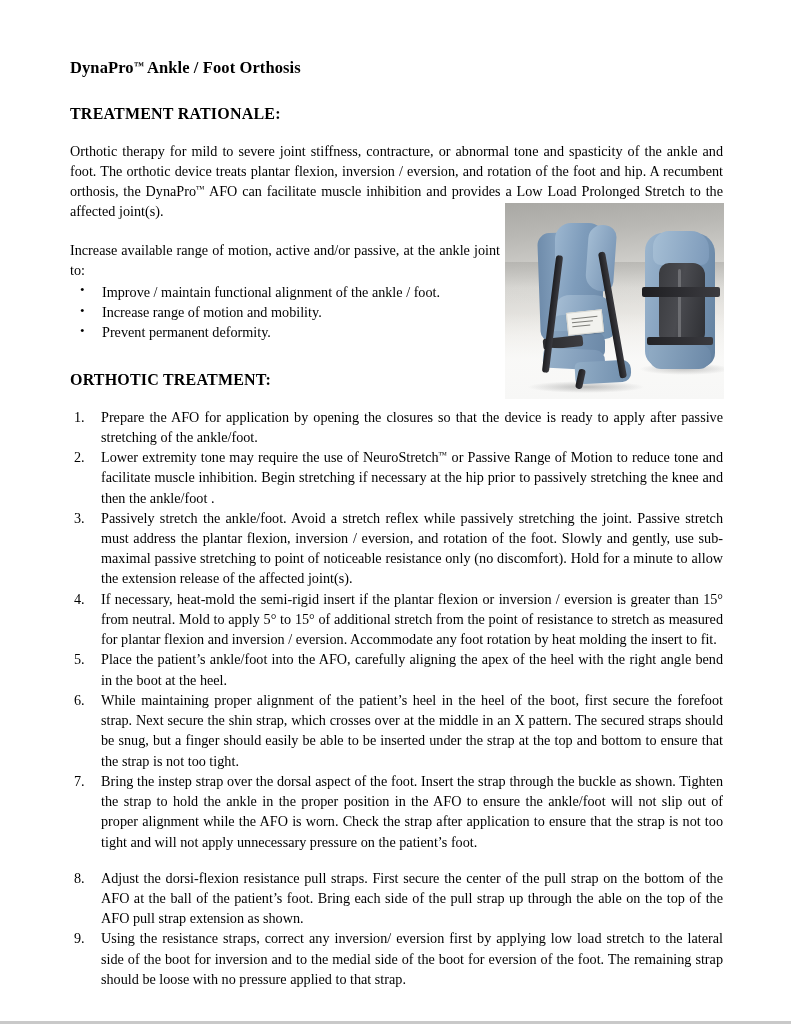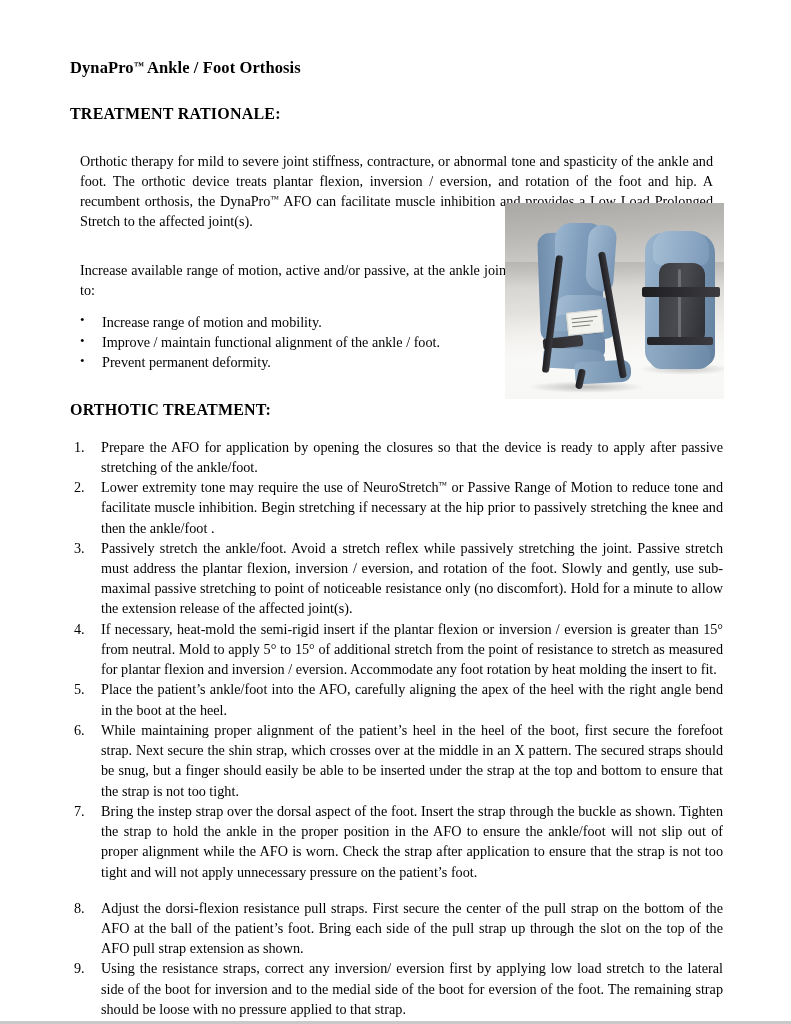--- a/index.html
+++ b/index.html
@@ -51,21 +51,21 @@
   }
   .sh-rationale   { padding-top: 26px; }
   .sh-objectives  { padding-top: 29px; }
   .sh-treatment   { padding-top: 28px; font-family: Liberation Serif, serif; }
 
   
   .para {
     font-size: 14.2px;
     line-height: 1.42;
     text-align: justify;
-    margin: 10px;
+    margin: 0;
   }
   .para-rationale { padding-top: 18px; }
 
   .para-objectives {
     padding-top: 18px;
     width: 430px;
     text-align: justify;
   }
 
   .tm-inline {
@@ -296,36 +296,36 @@
   <div class="doc-title"><span>DynaPro</span><span class="tm">™</span><span> Ankle / Foot Orthosis</span></div>
 
   <div class="section-heading sh-rationale">TREATMENT RATIONALE:</div>
 
   <div class="para para-rationale"><span>Orthotic therapy for mild to severe joint stiffness, contracture, or abnormal tone and spasticity of the ankle and foot. The orthotic device treats plantar flexion, inversion / eversion, and rotation of the foot and hip. A recumbent orthosis, the DynaPro</span><span class="tm-inline">™</span><span> AFO can facilitate muscle inhibition and provides a Low Load Prolonged Stretch to the affected joint(s).</span></div>
 
 
   <div class="para para-objectives">Increase available range of motion, active and/or passive, at the ankle joint to:</div>
 
   <ul class="bullets">
+    <li>Improve / maintain functional alignment of the ankle / foot.</li>
     <li>Increase range of motion and mobility.</li>
-    <li>Improve / maintain functional alignment of the ankle / foot.</li>
     <li>Prevent permanent deformity.</li>
   </ul>
 
   <div class="section-heading sh-treatment">ORTHOTIC TREATMENT:</div>
 
   <ol class="steps">
     <li>Prepare the AFO for application by opening the closures so that the device is ready to apply after passive stretching of the ankle/foot.</li>
     <li><span>Lower extremity tone may require the use of NeuroStretch</span><span class="tm-inline">™</span><span> or Passive Range of Motion to reduce tone and facilitate muscle inhibition. Begin stretching if necessary at the hip prior to passively stretching the knee and then the ankle/foot .</span></li>
     <li>Passively stretch the ankle/foot. Avoid a stretch reflex while passively stretching the joint. Passive stretch must address the plantar flexion, inversion / eversion, and rotation of the foot. Slowly and gently, use sub-maximal passive stretching to point of noticeable resistance only (no discomfort). Hold for a minute to allow the extension release of the affected joint(s).</li>
     <li>If necessary, heat-mold the semi-rigid insert if the plantar flexion or inversion / eversion is greater than 15° from neutral. Mold to apply 5° to 15° of additional stretch from the point of resistance to stretch as measured for plantar flexion and inversion / eversion. Accommodate any foot rotation by heat molding the insert to fit.</li>
     <li>Place the patient’s ankle/foot into the AFO, carefully aligning the apex of the heel with the right angle bend in the boot at the heel.</li>
     <li>While maintaining proper alignment of the patient’s heel in the heel of the boot, first secure the forefoot strap. Next secure the shin strap, which crosses over at the middle in an X pattern. The secured straps should be snug, but a finger should easily be able to be inserted under the strap at the top and bottom to ensure that the strap is not too tight.</li>
     <li>Bring the instep strap over the dorsal aspect of the foot. Insert the strap through the buckle as shown. Tighten the strap to hold the ankle in the proper position in the AFO to ensure the ankle/foot will not slip out of proper alignment while the AFO is worn. Check the strap after application to ensure that the strap is not too tight and will not apply unnecessary pressure on the patient’s foot.</li>
-    <li class="gap-before">Adjust the dorsi-flexion resistance pull straps. First secure the center of the pull strap on the bottom of the AFO at the ball of the patient’s foot. Bring each side of the pull strap up through the slot on the top of the AFO pull strap extension as shown.</li>
+    <li class="gap-before">Adjust the dorsi-flexion resistance pull straps. First secure the center of the pull strap on the bottom of the AFO at the ball of the patient’s foot. Bring each side of the pull strap up through the able on the top of the AFO pull strap extension as shown.</li>
     <li>Using the resistance straps, correct any inversion/ eversion first by applying low load stretch to the lateral side of the boot for inversion and to the medial side of the boot for eversion of the foot. The remaining strap should be loose with no pressure applied to that strap.</li>
   </ol>
 
   <div class="photo-wrap">
     <div class="photo">
       <div class="backdrop-seam"></div>
       <div class="floor"></div>
 
       <div class="shadow-l"></div>
       <div class="shadow-r"></div>

